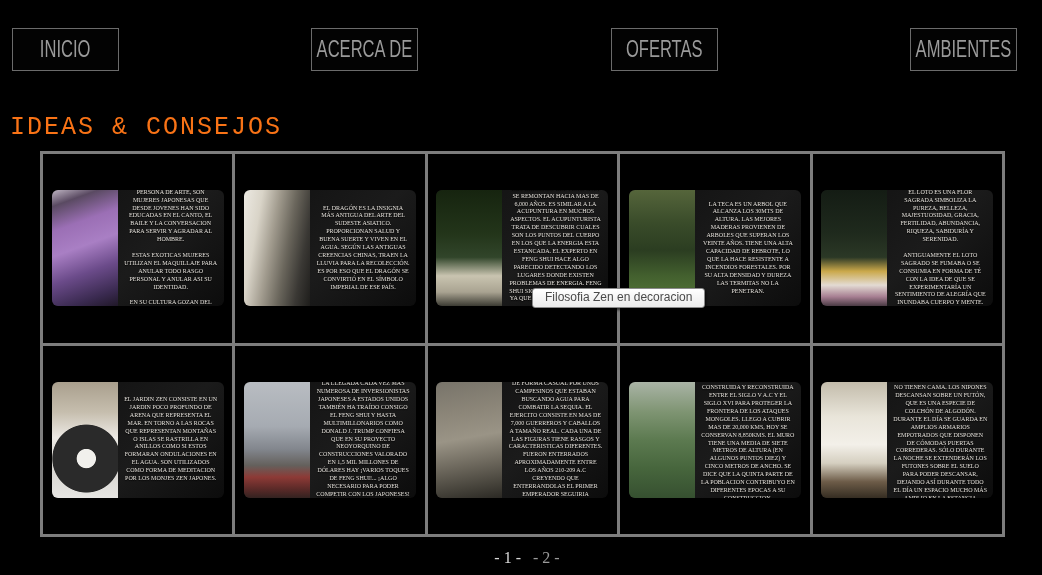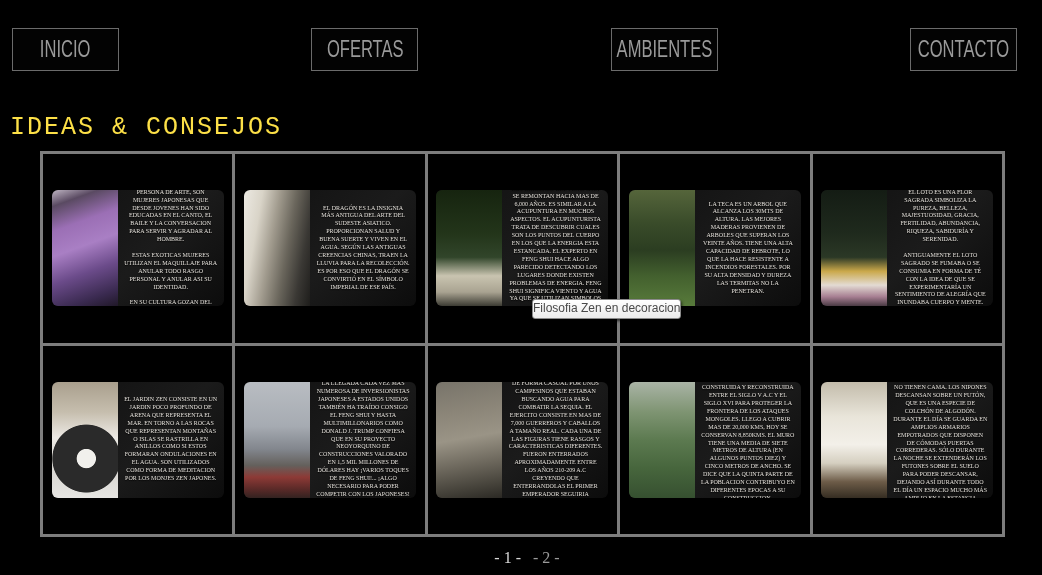--- a/index.html
+++ b/index.html
@@ -8,21 +8,21 @@
 
   
   .nav { display:flex; justify-content:space-between; margin:28px 25px 0 12px; }
   .nav-btn { display:flex; align-items:center; justify-content:center;
              width:107px; height:43px; border:1px solid #6b6b6b; background:#030303;
              text-decoration:none; cursor:pointer; }
   .nav-label { color:#9a9a9a; font-size:23px; letter-spacing:0px; white-space:nowrap;
                display:inline-block; transform:scaleX(0.72); font-weight:400; }
 
   
-  .page-title { font-family:"Liberation Mono", monospace; color:#fde047;
+  .page-title { font-family:"Liberation Mono", monospace; color:#f97316;
                 font-size:25px; letter-spacing:2px; margin:42px 0 0 10px; font-weight:400; }
 
   
   .grid { margin:9px 0 0 40px; width:965px; height:386px;
           border:3px solid #7d7d7d; background:#7d7d7d;
           display:grid; grid-template-columns:repeat(5,1fr); grid-template-rows:repeat(2,1fr);
           gap:3px; }
   .cell { background:#000; overflow:hidden; cursor:pointer; }
 
   .slide { width:172px; height:116px; margin:36px auto 0; border-radius:6px;
@@ -42,47 +42,47 @@
   .img-3 { background:linear-gradient(180deg,#55653b 0%,#3a4c2a 28%,#2b3d21 52%,#43602e 74%,#587b3b 100%); }
   .img-4 { background:linear-gradient(180deg,#141c14 0%,#1f2a1d 38%,#2b3826 58%,#caa84a 70%,#e3dbd3 82%,#a77f92 92%,#4a3a44 100%); }
   .img-5 { background:radial-gradient(circle at 52% 66%, #f1f0ec 0 11%, #2a2a2a 12% 40%, rgba(0,0,0,0) 41%),
                       linear-gradient(180deg,#a99f8d 0%,#c6beae 26%,#ece9e4 48%,#d6d4cf 72%,#e6e5e2 100%); }
   .img-6 { background:linear-gradient(180deg,#b9bdc2 0%,#a6abb2 38%,#82868d 58%,#64605c 72%,#8d3a36 82%,#5c2a28 92%,#332220 100%); }
   .img-7 { background:linear-gradient(170deg,#78746a 0%,#8b8578 26%,#9a9486 48%,#6c675c 70%,#45423a 88%,#2b2924 100%); }
   .img-8 { background:linear-gradient(180deg,#aab4a6 0%,#7e9472 26%,#5c7a50 50%,#47663d 74%,#365030 100%); }
   .img-9 { background:linear-gradient(180deg,#c3bcab 0%,#e9e5da 30%,#f3f0e9 54%,#d5cfc0 70%,#6d5c48 86%,#352d22 100%); }
 
   
-  .tooltip { position:absolute; left:532px; top:299px; z-index:20;
+  .tooltip { position:absolute; left:532px; top:288px; z-index:20;
              background:linear-gradient(#ffffff,#ebebeb); border:1px solid #8a8a8a;
              border-radius:3px; box-shadow:1px 2px 3px rgba(0,0,0,.65);
-             color:#4a4a4a; font-size:12px; padding:1px 0 3px; white-space:nowrap; }
+             color:#4a4a4a; font-size:12px; padding:1px 12px 3px; white-space:nowrap; }
 
   
   .pagination { text-align:center; margin-top:12px;
                 font-family:"Liberation Serif", serif; font-size:16px;margin-left:12px; }
   .page-link { text-decoration:none; margin:0 4px; cursor:pointer; }
   .page-link.current { color:#d8d8d8; }
   .page-link.other  { color:#9a9a9a; }
 </style>
 </head>
 <body>
 
 <div class="nav">
   <a class="nav-btn">
       <span class="nav-label">INICIO</span>
     </a>
   <a class="nav-btn">
+      <span class="nav-label">ACERCA DE</span>
+    </a>
+  <a class="nav-btn">
       <span class="nav-label">OFERTAS</span>
     </a>
   <a class="nav-btn">
       <span class="nav-label">AMBIENTES</span>
-    </a>
-  <a class="nav-btn">
-      <span class="nav-label">CONTACTO</span>
     </a>
 </div>
 
 <h1 class="page-title">IDEAS &amp; CONSEJOS</h1>
 
 <div class="grid">
 
   <div class="cell">
     <div class="slide">
       <div class="photo img-0"></div>

